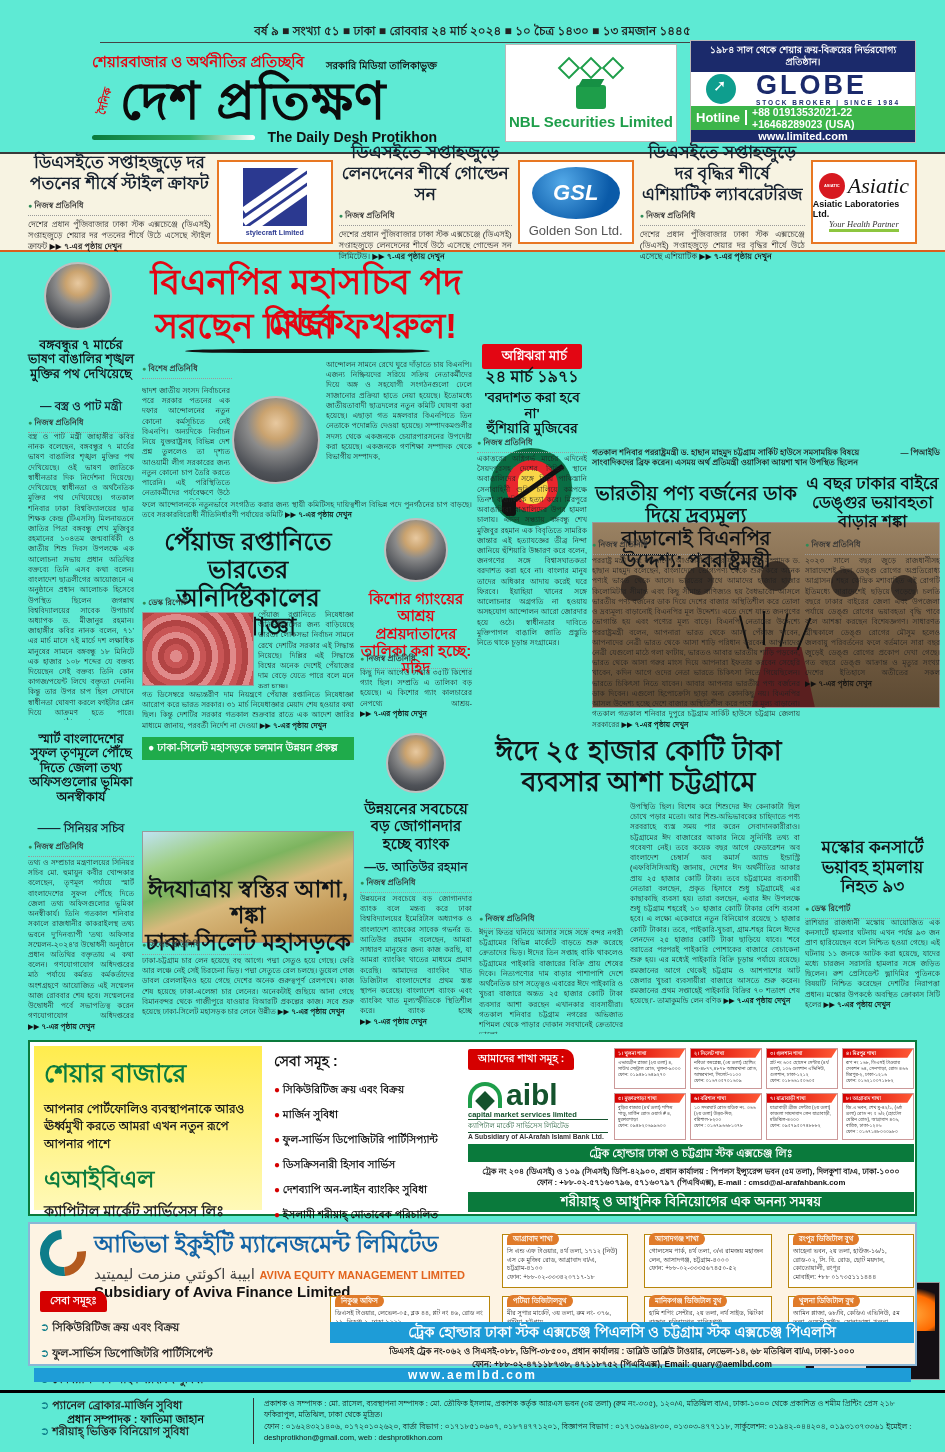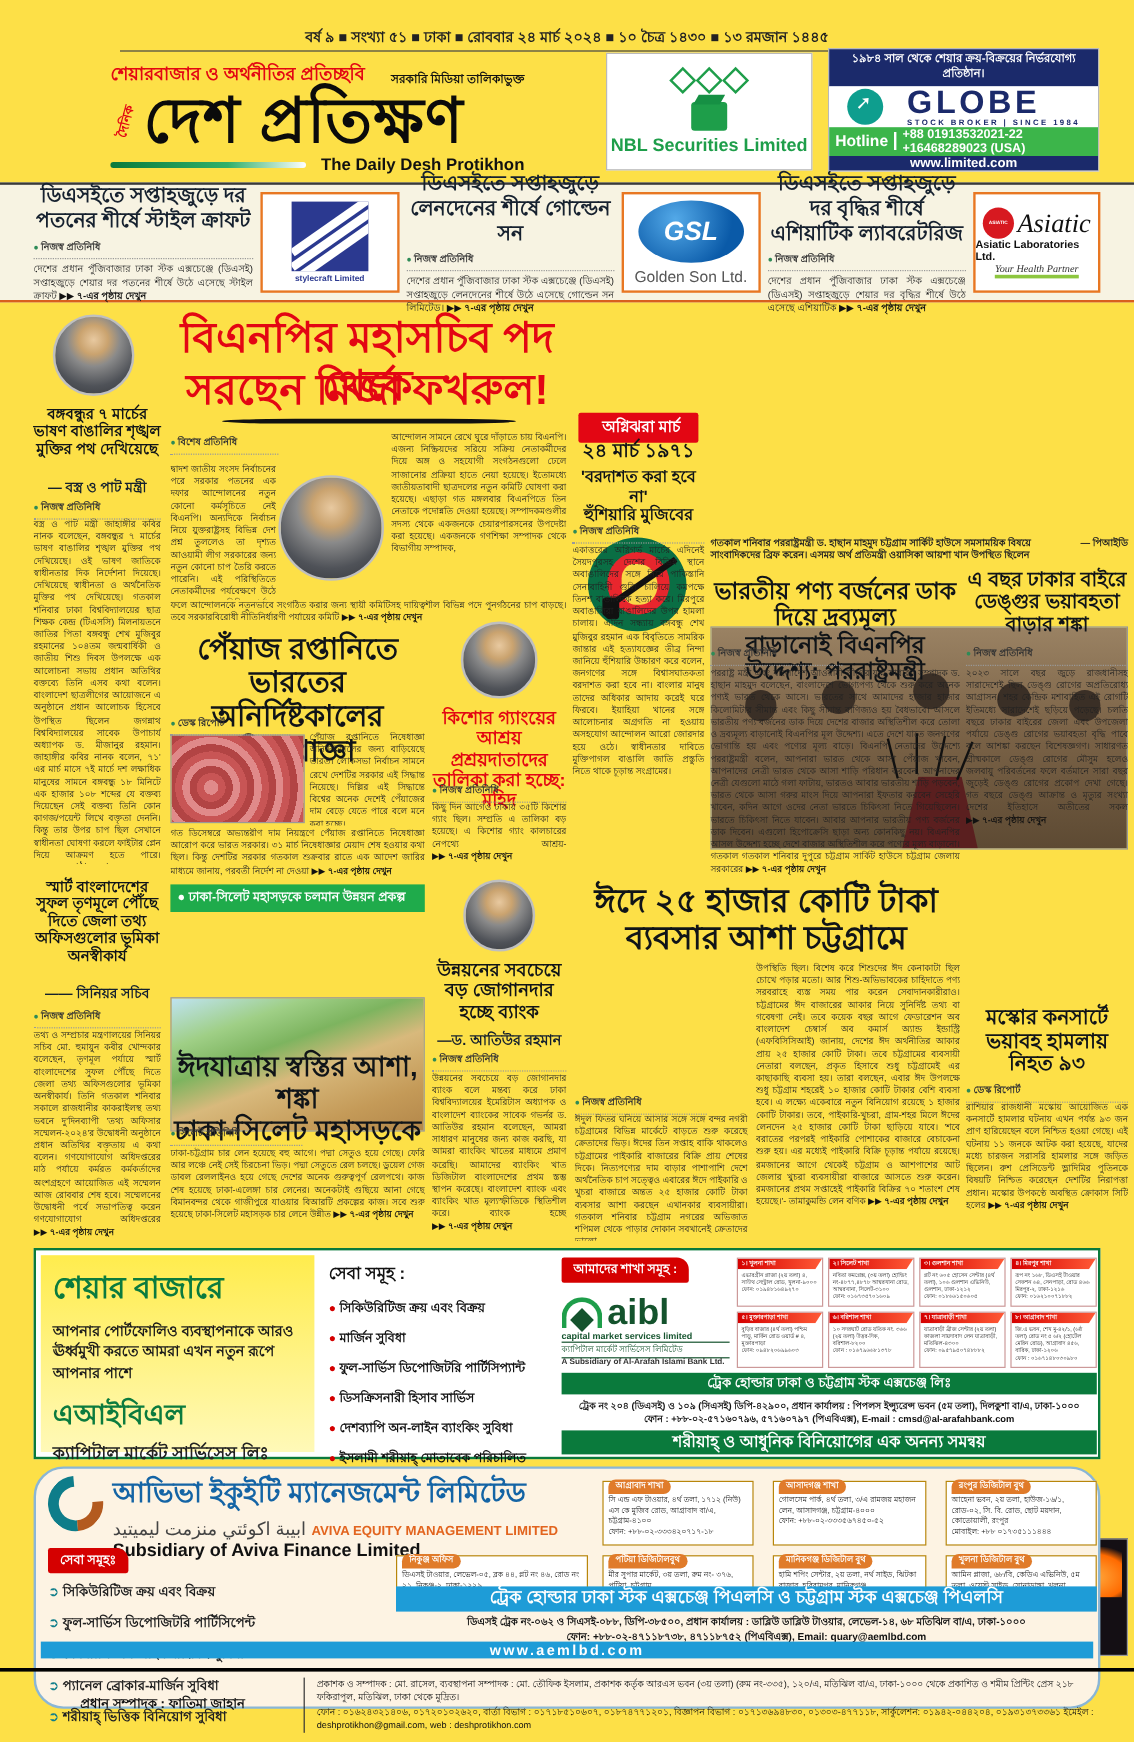--- a/index.html
+++ b/index.html
@@ -1,18 +1,18 @@
 <!DOCTYPE html>
 <html><head>
 <meta charset="utf-8">
 <style>
   * { margin:0; padding:0; box-sizing:border-box; }
   html,body { background:#e8e8e8; }
   body { font-family:"Liberation Sans","DejaVu Sans",sans-serif; }
-  .page { position:relative; width:945px; height:1452px; margin:0 auto; background:#fde047; overflow:hidden; color:#1a1a1a; }
+  .page { position:relative; width:945px; height:1452px; margin:0 auto; background:#5eead4; overflow:hidden; color:#1a1a1a; }
   .abs { position:absolute; }
 
   
   .dateline { width:100%; text-align:center; font-size:12px; font-weight:bold; color:#222; }
   .rule { background:#444; height:1px; }
   .hl { font-weight:bold; color:#101418; line-height:1.15; }
   .hl-red { color:#e30613; }
   .center { text-align:center; }
   .byline { font-size:8px; font-weight:bold; color:#333; border-bottom:1px dotted #999; padding-bottom:3px; }
   .byline::before { content:"● "; color:#2e8b57; font-size:7px; }
@@ -412,21 +412,21 @@
           <div class="ba"><span>জি.এ ভবন, শেখ মু-৪২/১, (৬ষ্ঠ তলা) রোড নং ৫ ৬/২ (হোটেল মেরিন রোড), আগ্রাবাদ ৪৫৬, বারিক, ঢাকা-১২০৬</span><br><span>ফোন : ০১৬৭১৪৮০৩০৯৮০</span></div>
         </div>
       </div>
     <div class="abs green-bar" style="top:102px; left:438px; width:446px; height:18px; font-size:11px; line-height:18px;">ট্রেক হোল্ডার ঢাকা ও চট্টগ্রাম স্টক এক্সচেঞ্জ লিঃ</div>
     <div class="abs aibl-addr" style="top:124px; left:438px; width:446px;">
       <span>ট্রেক নং ২০৪ (ডিএসই) ও ১০৯ (সিএসই) ডিপি-৪২৯০০, প্রধান কার্যালয় : পিপলস ইন্স্যুরেন্স ভবন (৫ম তলা), দিলকুশা বা/এ, ঢাকা-১০০০</span><br><span>ফোন : +৮৮-০২-৫৭১৬০৭৯৬, ৫৭১৬০৭৯৭ (পিএবিএক্স), E-mail : cmsd@al-arafahbank.com</span>
     </div>
     <div class="abs green-bar" style="top:150px; left:438px; width:446px; height:20px; font-size:13.5px; line-height:20px;">শরীয়াহ্ ও আধুনিক বিনিয়োগের এক অনন্য সমন্বয়</div>
   </div>
 
-  <div class="abs aviva-ad" style="top:1222px; left:28px; width:889px; height:202px;border-radius:25px;">
+  <div class="abs aviva-ad" style="top:1222px; left:28px; width:889px; height:144px;">
     <div class="abs aviva-swoosh" style="top:6px; left:10px;"></div>
     <div class="abs" style="top:2px; left:64px; width:400px;">
       <div class="aviva-title">আভিভা ইকুইটি ম্যানেজমেন্ট লিমিটেড</div>
       <div><span class="aviva-ar">ابيبة اكوئتي منزمت ليميتيد</span>
         <span class="aviva-en">AVIVA EQUITY MANAGEMENT LIMITED</span></div>
       <div class="aviva-sub">Subsidiary of Aviva Finance Limited</div>
     </div>
     <div class="abs" style="top:66px; left:10px; width:230px;">
       <span class="red-banner">সেবা সমূহঃ</span>
       <div>

